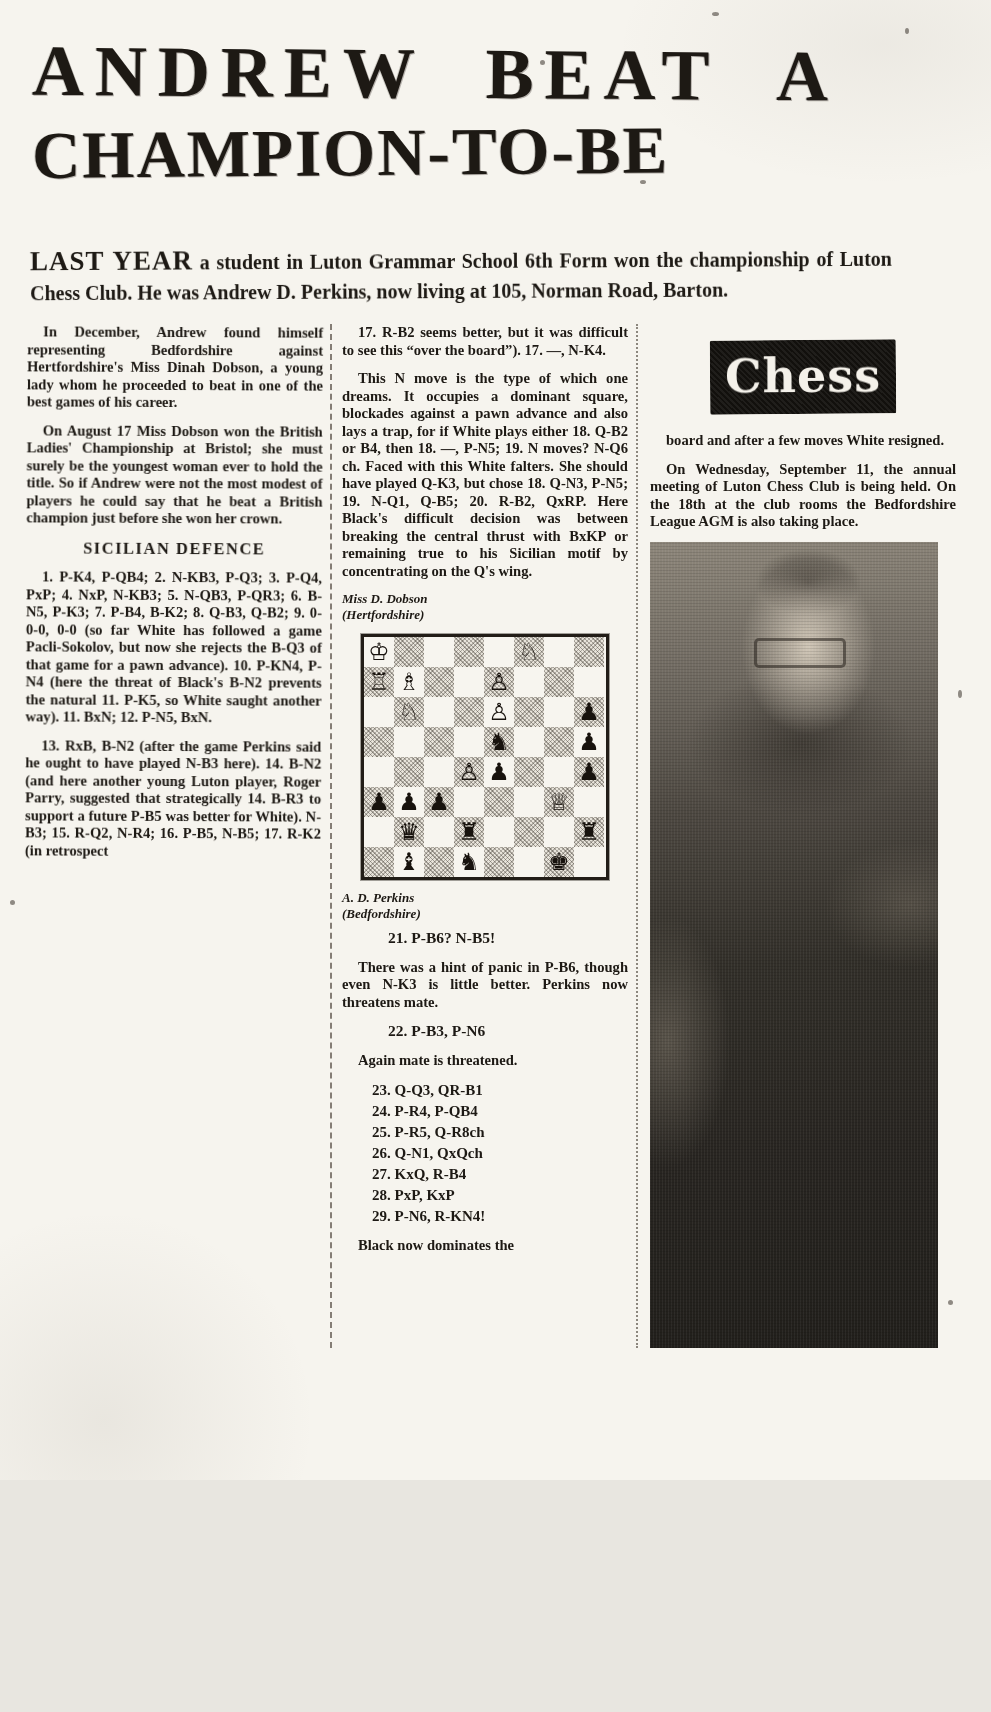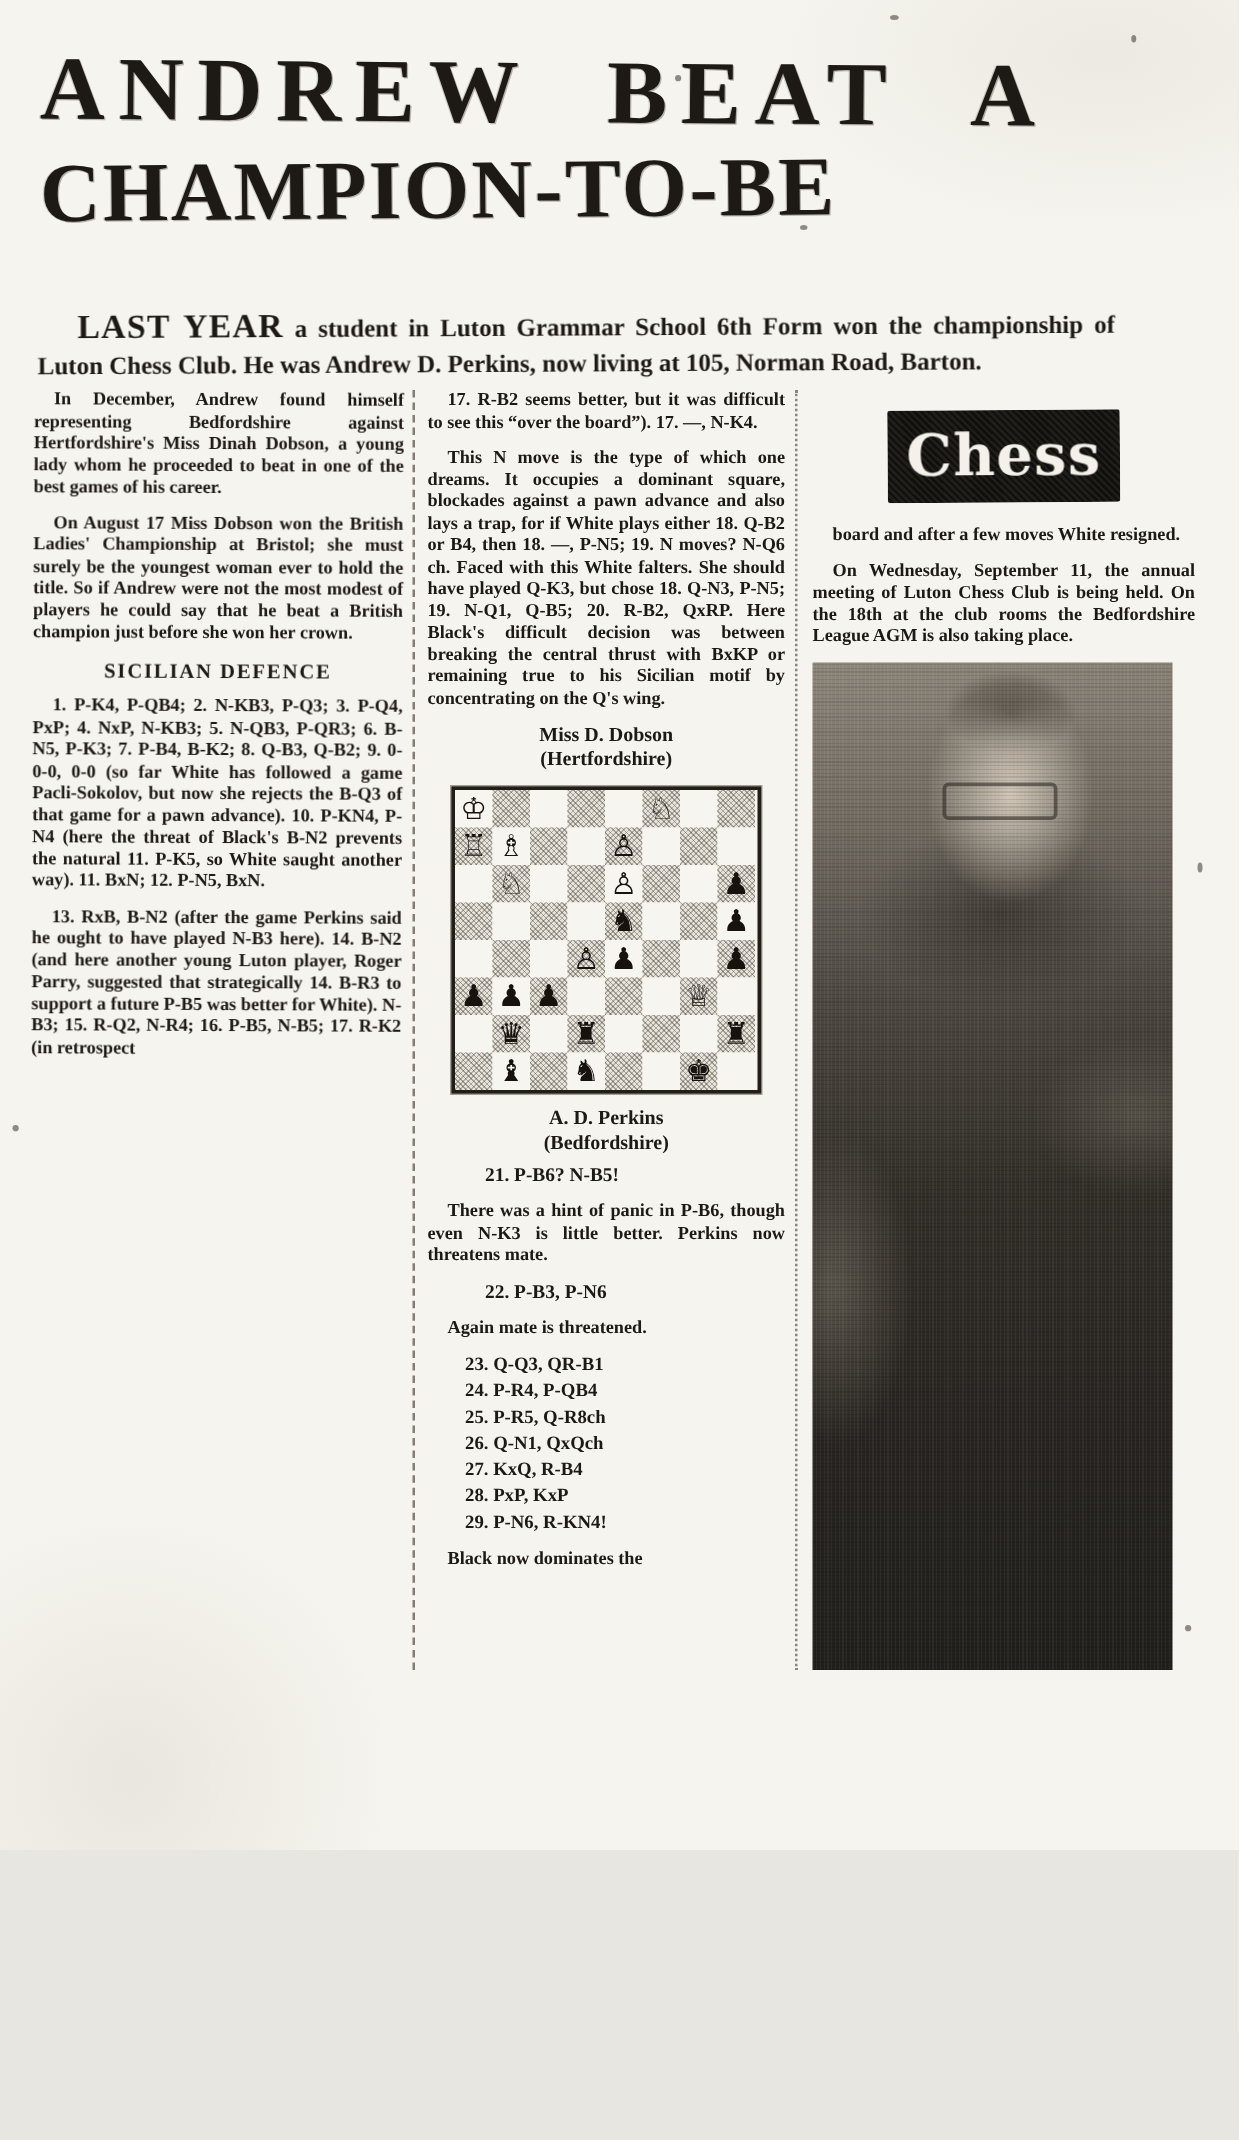--- a/index.html
+++ b/index.html
@@ -27,39 +27,39 @@
     line-height:1.05; transform:rotate(-.5deg); margin-top:6px; white-space:nowrap;
     text-shadow:1px 1px 0 rgba(35,28,22,.3), -1px 0 0 rgba(35,28,22,.2);
   }
 
   
   .lead{
     position:absolute; left:30px; top:222px; width:862px;
     font-size:20px; font-weight:bold; line-height:1.32; text-align:justify;
     transform:rotate(-.3deg); filter:blur(.2px);
   }
-  .lead-in{ font-size:27px; letter-spacing:1px;margin-left:32px; }
-
-  
-  .cols{ position:absolute; left:25px; top:312px; width:942px; display:flex; }
+  .lead-in{ font-size:27px; letter-spacing:1px; }
+
+  
+  .cols{ position:absolute; left:25px; top:324px; width:942px; display:flex; }
   .col{ font-size:14.6px; font-weight:bold; line-height:1.2; text-align:justify;
         filter:blur(.22px); }
   .col p{ margin:0 0 11px 0; text-indent:16px; }
   .col1{ width:296px; transform:rotate(.25deg); }
   .col2{ width:286px; margin-left:9px; padding-left:10px;
          border-left:2px dashed rgba(70,62,52,.65); }
   .col3{ width:306px; margin-left:8px; padding-left:12px;
          border-left:2px dotted rgba(70,62,52,.6); }
 
   .subhead{ text-align:center; font-size:16.5px; letter-spacing:1.5px;
             margin:14px 0 12px 0; text-indent:0 !important; }
 
   
   .diagram{ margin:6px 0 8px 0; }
-  .cap{ text-align:center; font-size:16px; line-height:1.2; margin:2px 0; }
+  .cap{ font-size:13px; line-height:1.2; margin:2px 0;font-style:italic; }
   .board{
     width:242px; margin:12px auto 10px auto;
     border:3px solid #221d17; box-shadow:0 0 0 1px rgba(34,29,23,.4);
     display:grid; grid-template-columns:repeat(8,30px); grid-template-rows:repeat(8,30px);
     filter:blur(.15px);
   }
   .sq{ width:30px; height:30px; text-align:center;
        font-family:"DejaVu Sans", sans-serif; font-size:24px; line-height:30px;
        color:#17120d; }
   .sq.light{ background:#f7f5ef; }

